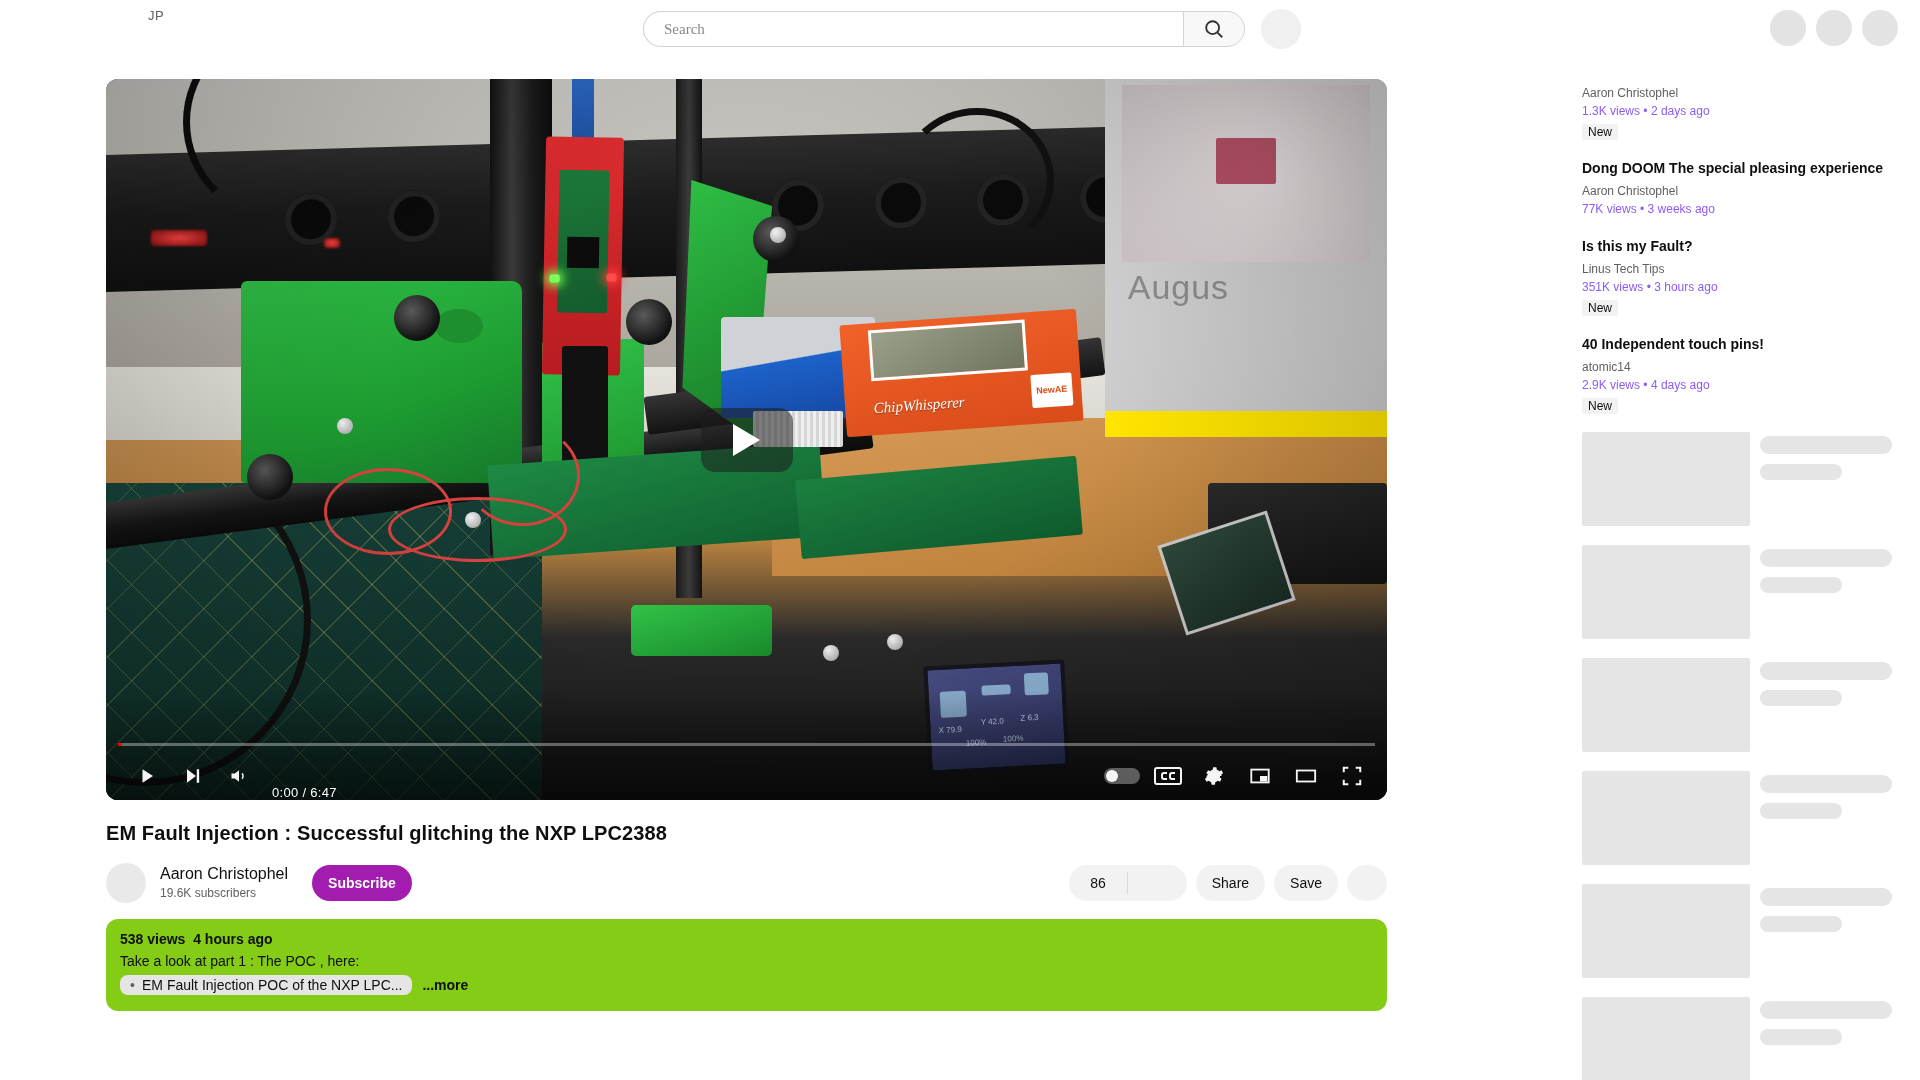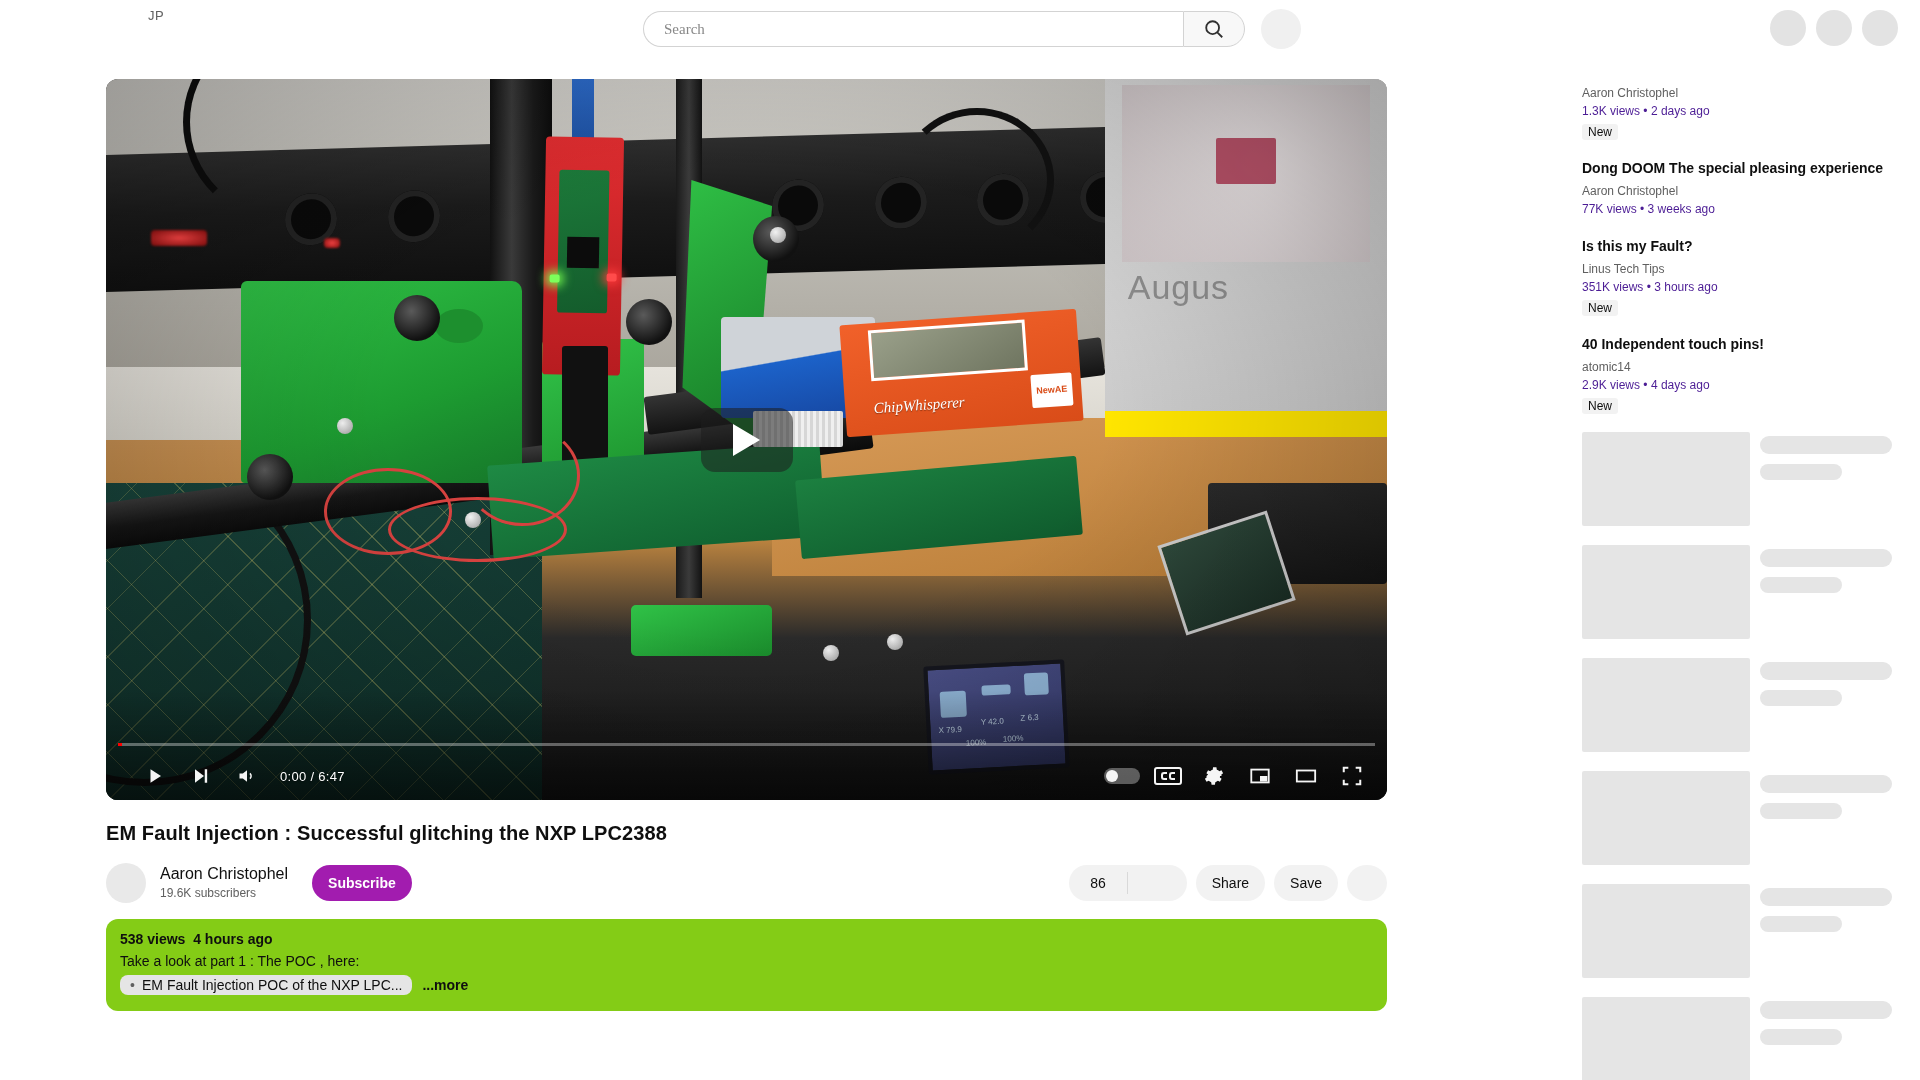--- a/index.html
+++ b/index.html
@@ -201,22 +201,22 @@
   }
 
   
   .ctrl-grad { position:absolute; left:0; right:0; bottom:0; height:110px;
     background: linear-gradient(180deg, rgba(0,0,0,0) 0%, rgba(0,0,0,.55) 100%); }
   .progress { position:absolute; left:12px; right:12px; bottom:54px; height:3px;
     background: rgba(255,255,255,.35); cursor:pointer; }
   .progress .buf { position:absolute; left:0; top:0; height:3px; width:0%; background: rgba(255,255,255,.6); }
   .progress .played { position:absolute; left:0; top:0; height:3px; width:0.3%; background:#ff0000; }
   .ctrl-row {
-    position:absolute; left:14px; right:0; bottom:0; height:48px;
-    display:flex; align-items:center; padding:0 12px;
+    position:absolute; left:6px; right:0; bottom:0; height:48px;
+    display:flex; align-items:flex-end; padding:0 12px;
   }
   .cbtn { width:46px;height:48px; display:flex;align-items:center;justify-content:center;
     cursor:pointer; opacity:.96; }
   .cbtn svg { fill:#fff; }
   .time { color:#fff; font-size:13px; margin-left:10px; letter-spacing:.3px;
     font-family:"Liberation Sans", sans-serif; text-shadow:0 1px 2px rgba(0,0,0,.5);}
   .spacer { flex:1; }
   .autoplay-toggle { width:36px;height:16px;border-radius:8px;background:rgba(255,255,255,.35);
     position:relative; cursor:pointer;}
   .autoplay-toggle .knob{position:absolute;left:2px;top:2px;width:12px;height:12px;border-radius:50%;
@@ -266,21 +266,21 @@
   .desc-chip { background:#e5e5e5; border-radius:8px; padding:2px 10px 2px 22px;
     font-size:14px; color:#0f0f0f; position:relative; }
   .desc-chip:before{ content:"\2022"; position:absolute; left:10px; top:2px; color:#606060;}
   .more { margin-left:10px; font-size:14px; font-weight:bold; color:#0f0f0f; cursor:pointer;}
 
   
   .secondary { position:absolute; left:1582px; top:80px; width:310px; }
   .rel-item { margin-bottom: 18px; cursor:pointer; }
   .rel-title { font-size:14px; font-weight:bold; color:#0f0f0f; line-height:20px; }
   .rel-chan { margin-top:4px; font-size:12px; color:#606060; line-height:18px; }
-  .rel-stats { font-size:12px; color:#4c1d95; line-height:18px; }
+  .rel-stats { font-size:12px; color:#8b5cf6; line-height:18px; }
   .rel-badge { display:inline-block; margin-top:4px; background:#f2f2f2;
     border-radius:3px; padding:1px 6px; font-size:12px; color:#0f0f0f; }
 
   .skel { display:flex; gap:10px; margin-bottom:19px; }
   .skel-thumb { width:168px; height:94px; background:#e5e5e5; border-radius:2px; flex:none;}
   .skel-lines { flex:1; padding-top:4px; }
   .skel-l1 { height:18px; background:#e5e5e5; border-radius:9px; width:100%; }
   .skel-l2 { height:16px; background:#e5e5e5; border-radius:8px; width:62%; margin-top:10px;}
 </style>
 </head>

